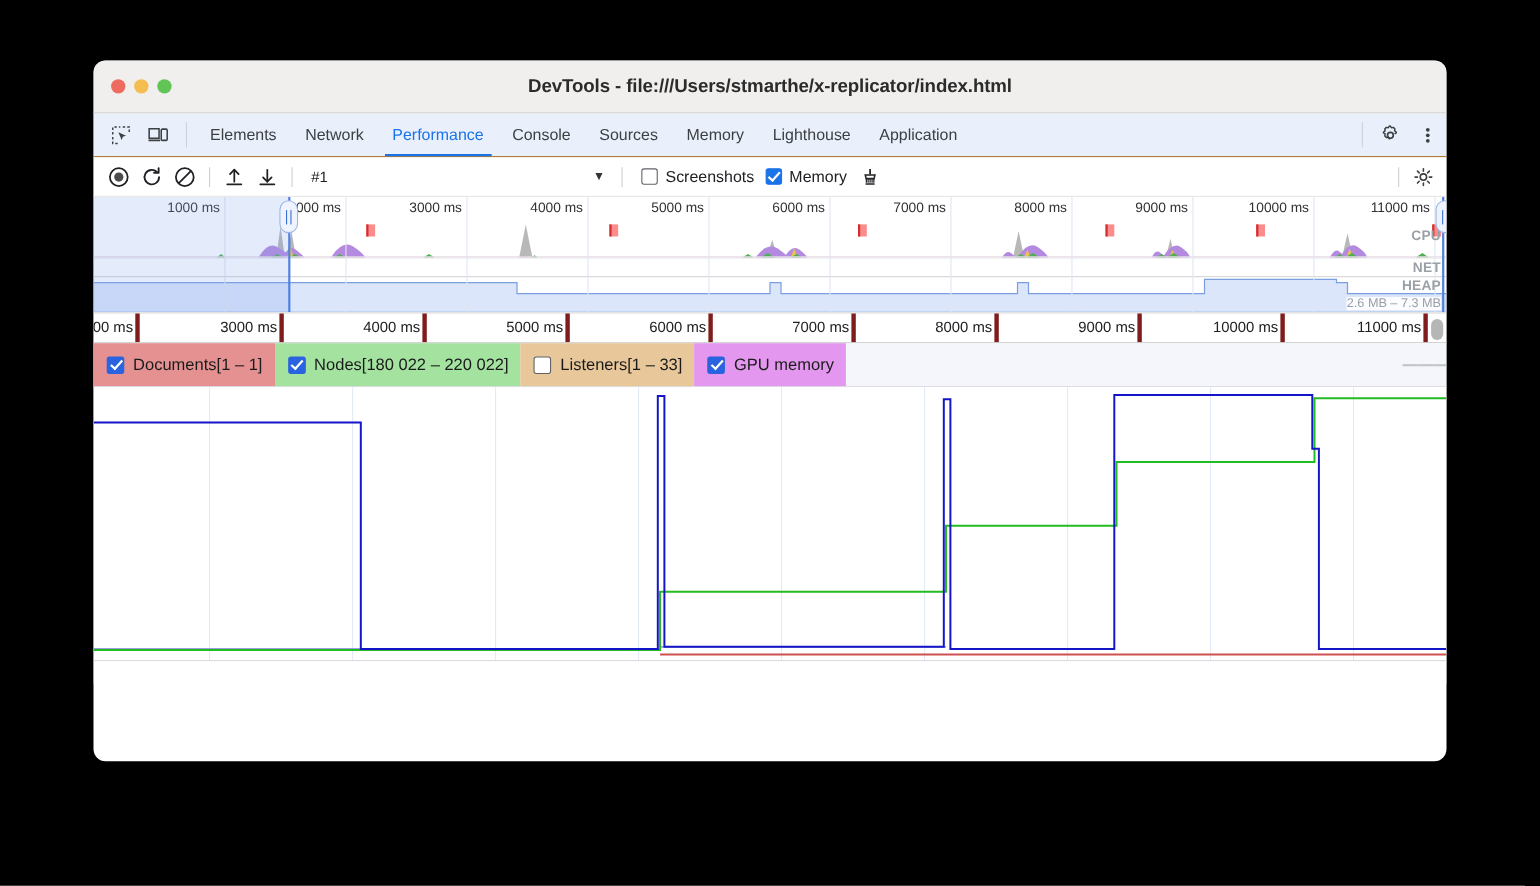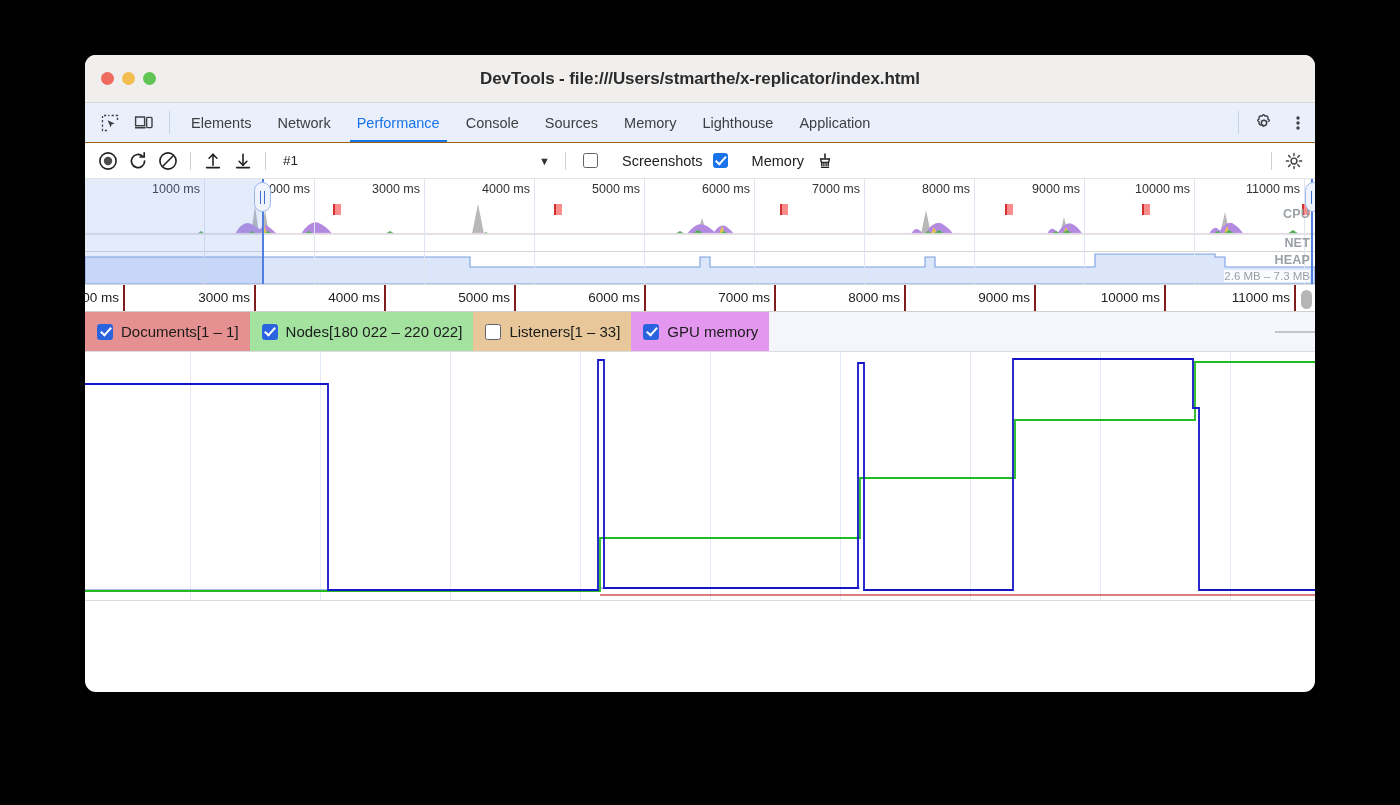--- a/index.html
+++ b/index.html
@@ -112,21 +112,21 @@
     padding-left: 10px;
     cursor: pointer;
     position: relative;
   }
   #profile-select .caret {
     position: absolute; right: 8px;
     font-size: 11px; color: #333;
   }
   .cbx-wrap {
     display: flex; align-items: flex-start;
-    gap: 24px; margin-left: 10px;
+    gap: 7px; margin-left: 10px;
     font-size: 14.5px; color: #202124;
     cursor: pointer;
     white-space: nowrap;
   }
   .cbx {
     width: 15px; height: 15px;
     border: 1.6px solid #5f6368;
     border-radius: 2.5px;
     background: #fff;
     flex: 0 0 15px;
@@ -221,21 +221,21 @@
   
   #mainruler {
     position: relative;
     height: 28px;
     background: #fff;
     border-top: 1px solid #d9d9d9;
     border-bottom: 1px solid #d0d0d0;
   }
   .mr-tick {
     position: absolute; top: 0; bottom: 0;
-    border-left: 2px solid #7f1d1d;
+    border-left: 4px solid #7f1d1d;
   }
   .mr-tick span {
     position: absolute; right: 6px; top: 5px;
     font-size: 13.5px; color: #202124;
     white-space: nowrap;
   }
   #mr-scrollbar {
     position: absolute; right: 3px; top: 5px;
     width: 11px; height: 19px;
     border-radius: 6px;

